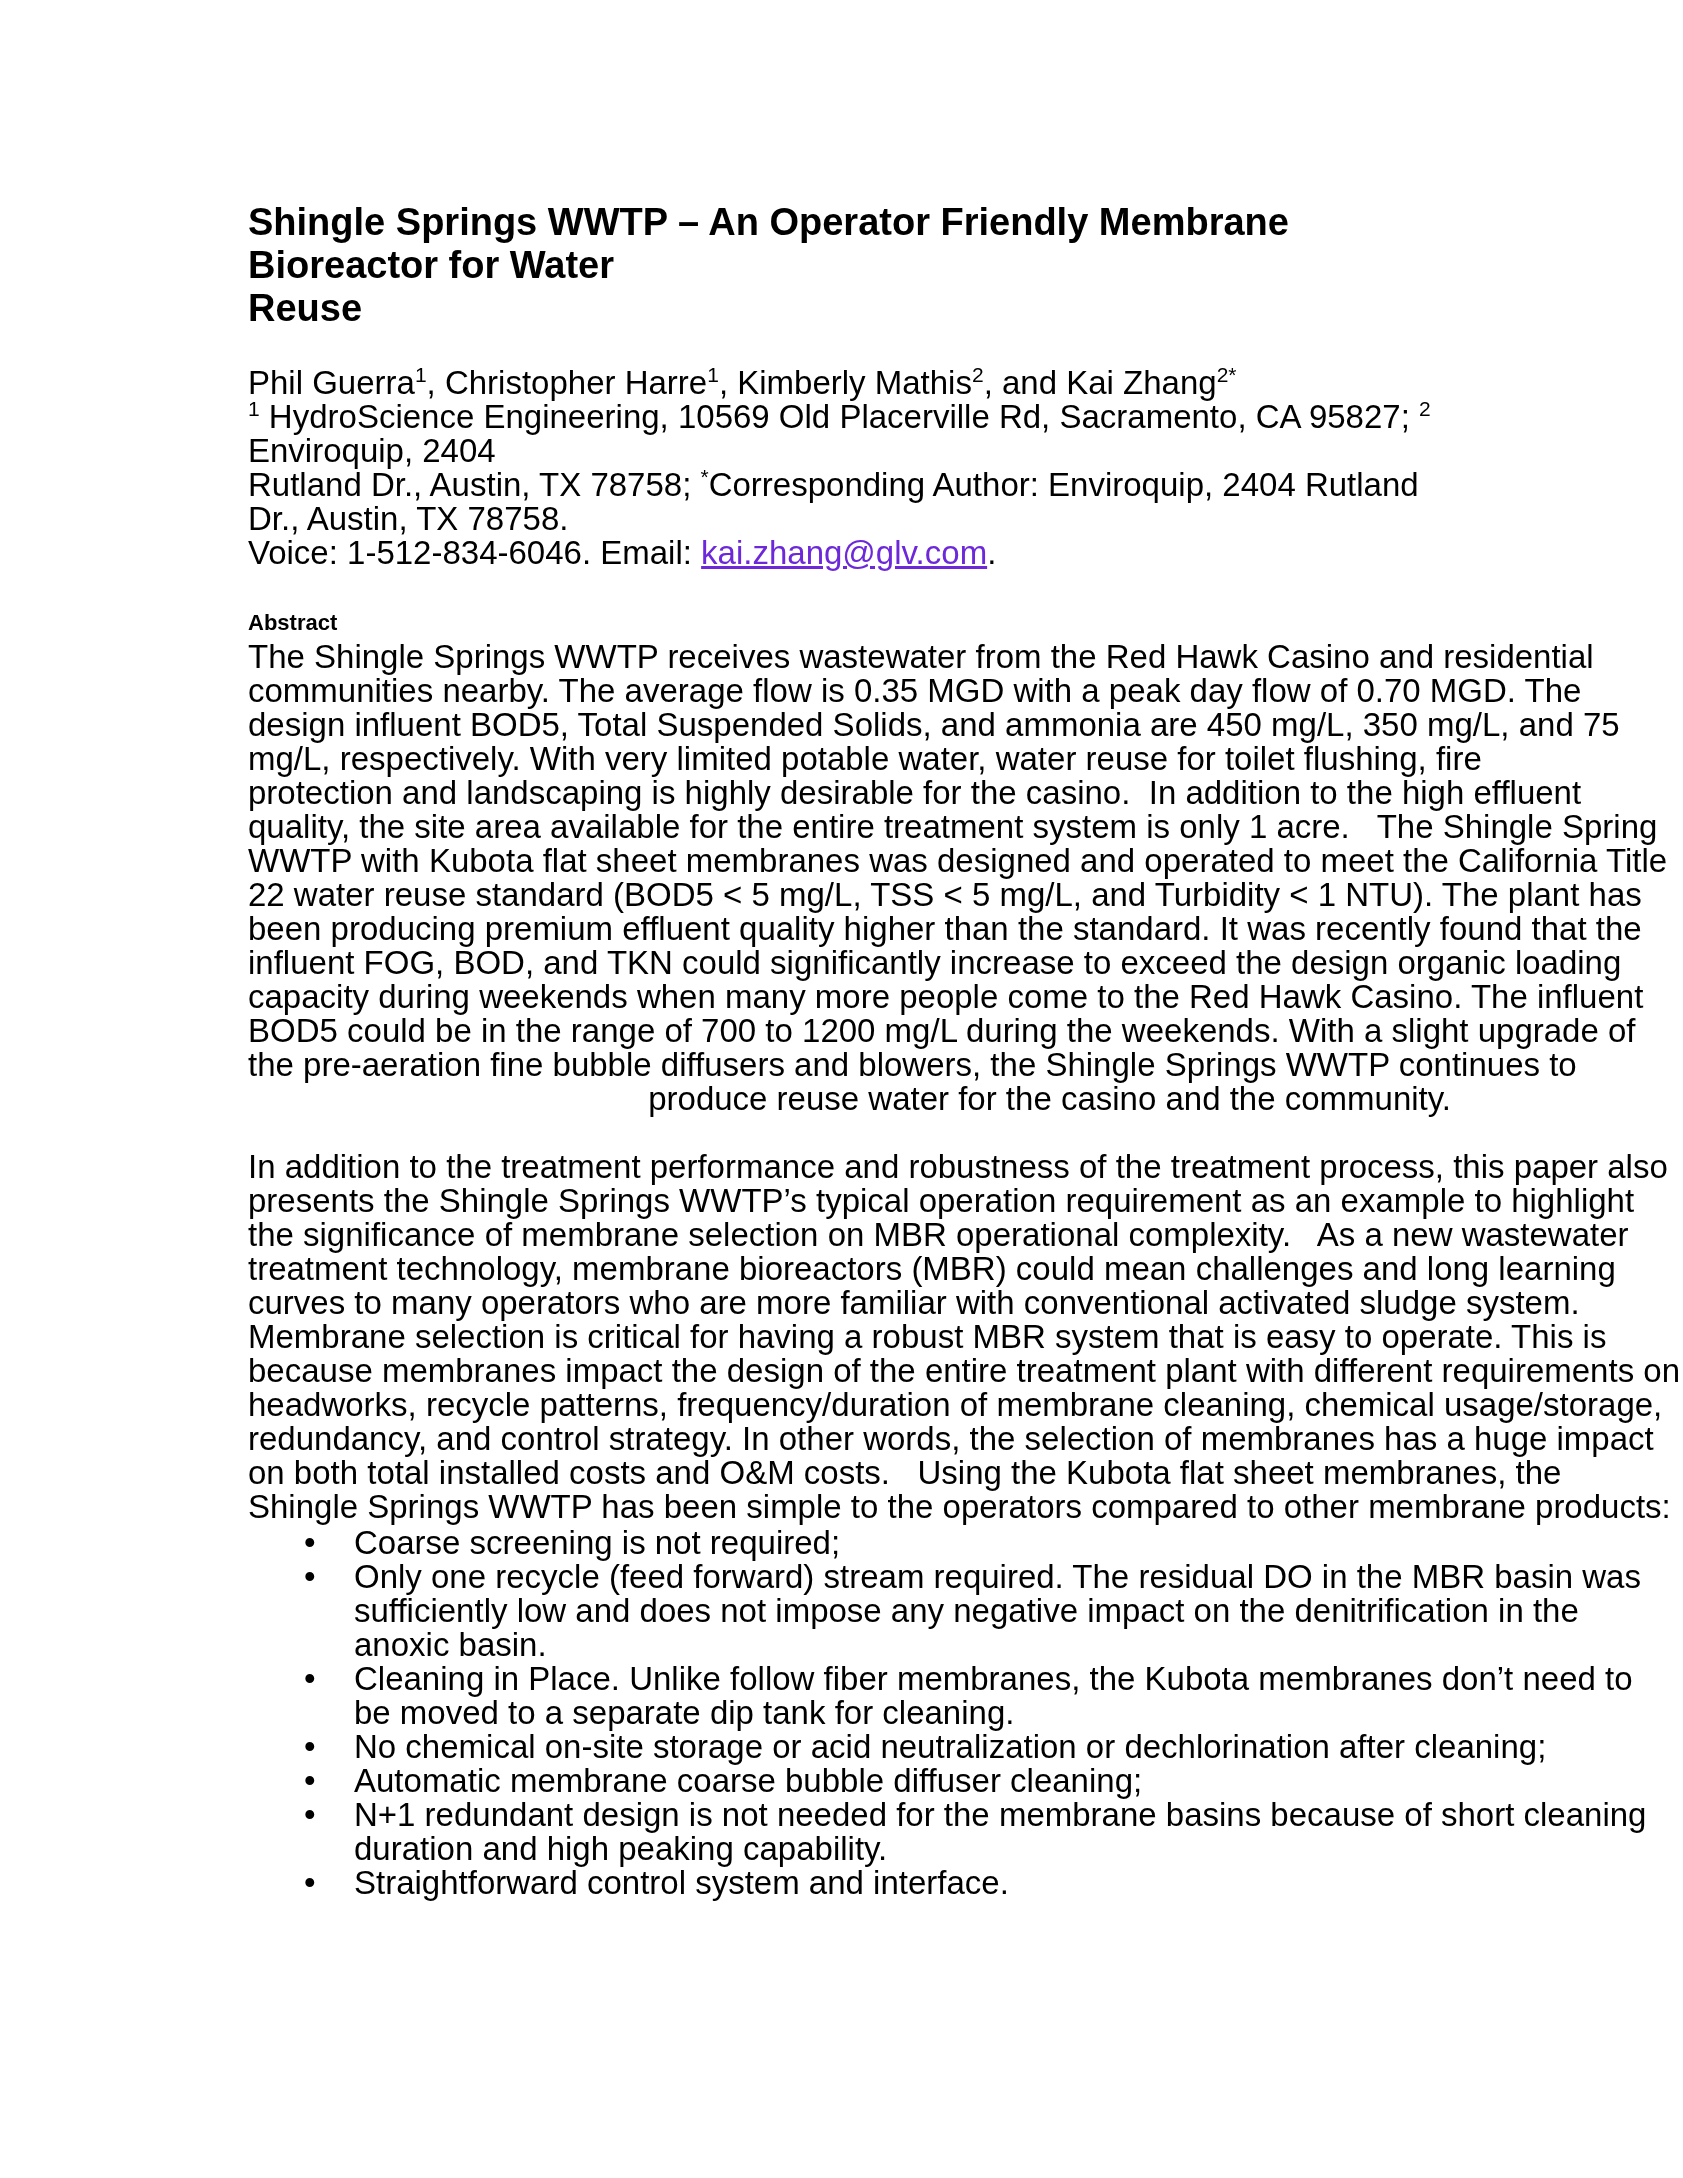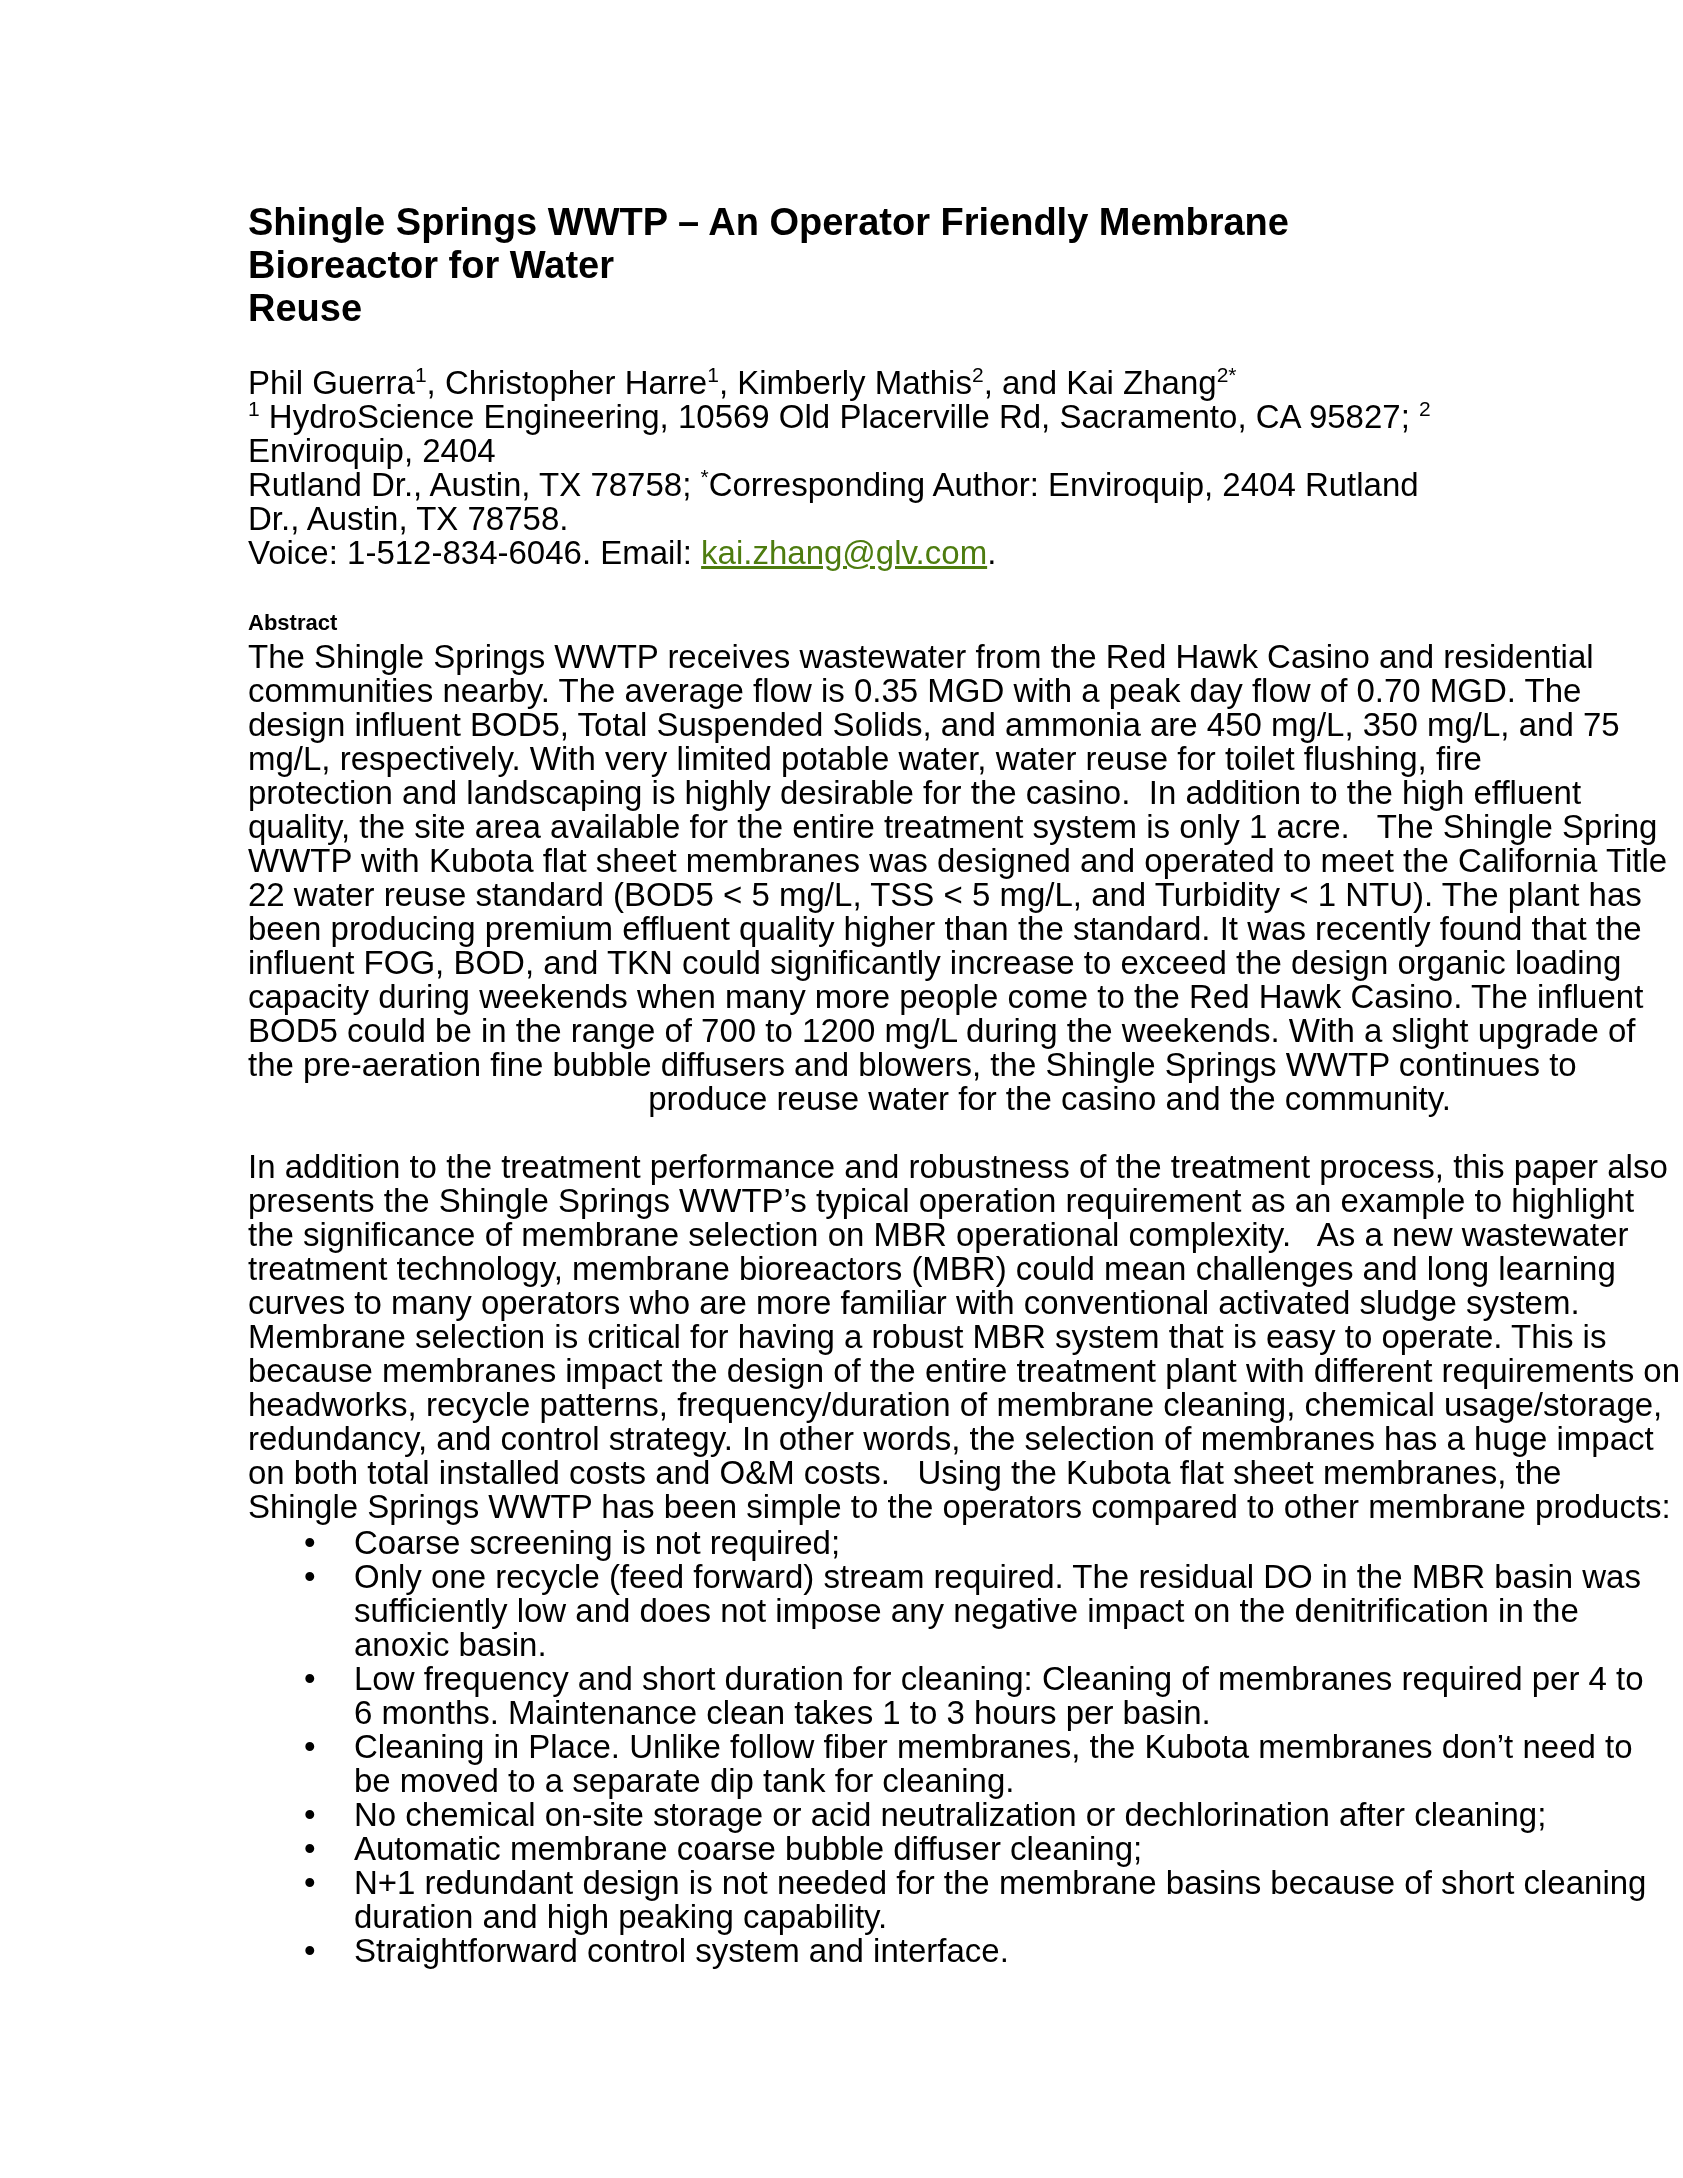--- a/index.html
+++ b/index.html
@@ -35,21 +35,21 @@
     line-height: 34px;
   }
   .authors-line { white-space: pre; }
   .affiliation-block { white-space: pre-wrap; }
   sup {
     font-size: 21px;
     line-height: 0;
     vertical-align: super;
   }
   a.email {
-    color: #4d7c0f;
+    color: #6d28d9;
     text-decoration: underline;
     cursor: pointer;
   }
   .abstract-heading {
     margin: 36px 0 0 0;
     font-size: 22px;
     font-weight: bold;
     line-height: 34px;
   }
   .body-para {
@@ -119,22 +119,20 @@
 headworks, recycle patterns, frequency/duration of membrane cleaning, chemical usage/storage,
 redundancy, and control strategy. In other words, the selection of membranes has a huge impact
 on both total installed costs and O&amp;M costs.   Using the Kubota flat sheet membranes, the
 Shingle Springs WWTP has been simple to the operators compared to other membrane products:</p>
 
     <ul class="feature-list">
         <li>Coarse screening is not required;</li>
         <li>Only one recycle (feed forward) stream required. The residual DO in the MBR basin was
 sufficiently low and does not impose any negative impact on the denitrification in the
 anoxic basin.</li>
-        <li>Low frequency and short duration for cleaning: Cleaning of membranes required per 4 to
-6 months. Maintenance clean takes 1 to 3 hours per basin.</li>
         <li>Cleaning in Place. Unlike follow fiber membranes, the Kubota membranes don’t need to
 be moved to a separate dip tank for cleaning.</li>
         <li>No chemical on-site storage or acid neutralization or dechlorination after cleaning;</li>
         <li>Automatic membrane coarse bubble diffuser cleaning;</li>
         <li>N+1 redundant design is not needed for the membrane basins because of short cleaning
 duration and high peaking capability.</li>
         <li>Straightforward control system and interface.</li>
       </ul>
 
   </div>

